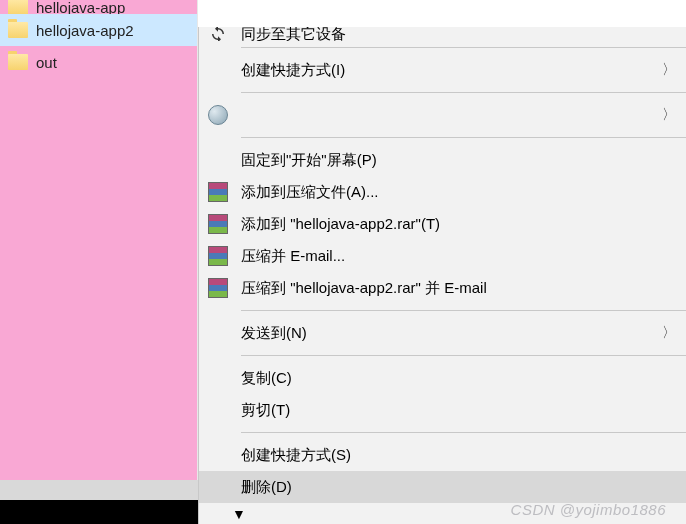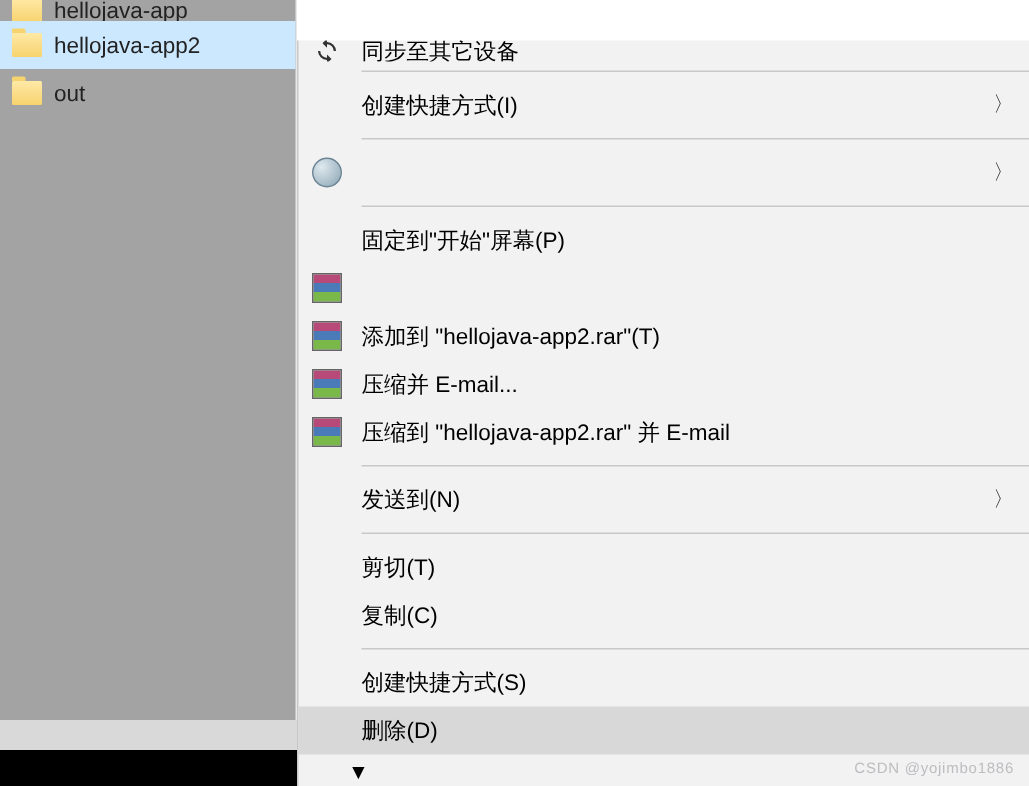--- a/index.html
+++ b/index.html
@@ -10,21 +10,21 @@
       height: 524px;
       overflow: hidden;
       position: relative;
       background: #fff;
     }
     .explorer-pane {
       position: absolute;
       left: 0; top: 0;
       width: 198px;
       height: 524px;
-      background: #a3a3a3;
+      background: #f9a8d4;
       border-right: 1px solid #e8e8e8;
     }
     .folder-row {
       display: flex;
       align-items: center;
       height: 32px;
       padding-left: 8px;
       gap: 8px;
     }
     .folder-row.selected { background: #cce8ff; }
@@ -106,23 +106,24 @@
     }
     .arrow-down {
       position: absolute;
       left: 232px;
       bottom: 2px;
       font-size: 14px;
       color: #000;
     }
     .watermark {
       position: absolute;
-      right: 10px; bottom: 6px;
+      right: 20px; bottom: 6px;
       color: rgba(180,180,185,0.85);
-      font-size: 10px;
+      font-size: 15px;
+      font-style: italic;
       letter-spacing: 0.5px;
     }
     .top-cut {
       height: 14px;
       overflow: hidden;
     }
   </style>
 </head>
 <body>
 
@@ -165,20 +166,21 @@
     <span class="chev">〉</span>
   </div>
   <div class="menu-sep"></div>
   <div class="menu-item">
     <span>固定到"开始"屏幕(P)</span>
   </div>
   <div class="menu-item">
     <span class="mi-icon">
         <span class="rar-ic"></span>
       </span>
+    <span>添加到压缩文件(A)...</span>
   </div>
   <div class="menu-item">
     <span class="mi-icon">
         <span class="rar-ic"></span>
       </span>
     <span>添加到 "hellojava-app2.rar"(T)</span>
   </div>
   <div class="menu-item">
     <span class="mi-icon">
         <span class="rar-ic"></span>
@@ -191,24 +193,24 @@
       </span>
     <span>压缩到 "hellojava-app2.rar" 并 E-mail</span>
   </div>
   <div class="menu-sep"></div>
   <div class="menu-item">
     <span>发送到(N)</span>
     <span class="chev">〉</span>
   </div>
   <div class="menu-sep"></div>
   <div class="menu-item">
+    <span>复制(C)</span>
+  </div>
+  <div class="menu-item">
     <span>剪切(T)</span>
-  </div>
-  <div class="menu-item">
-    <span>复制(C)</span>
   </div>
   <div class="menu-sep"></div>
   <div class="menu-item">
     <span>创建快捷方式(S)</span>
   </div>
   <div class="menu-item highlight">
     <span>删除(D)</span>
   </div>
 </div>
 

